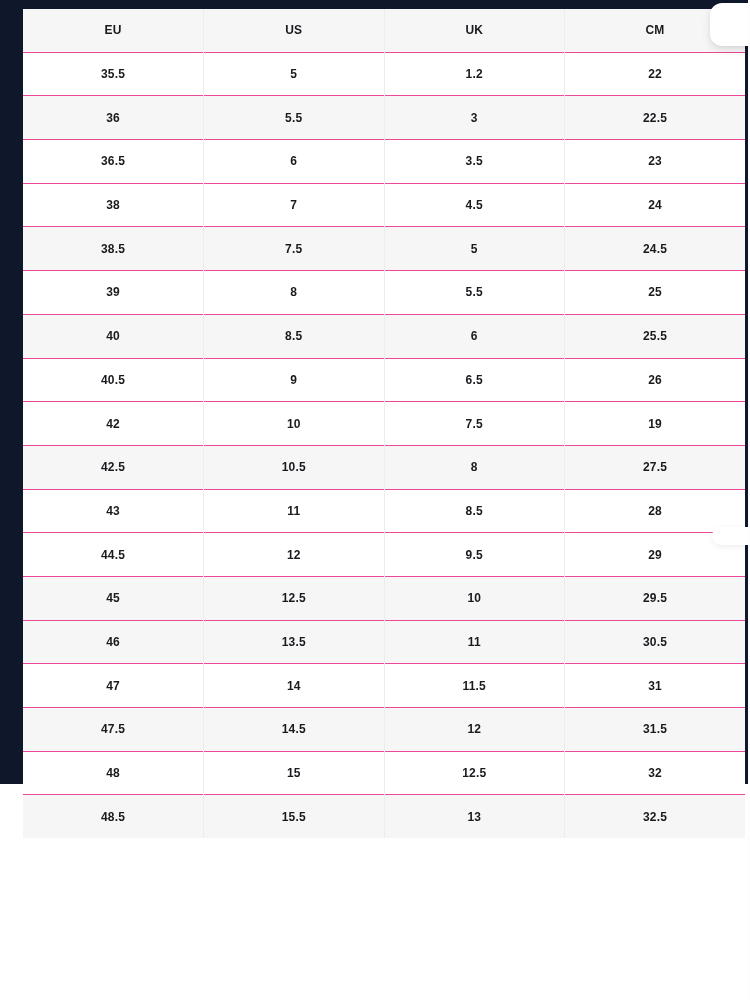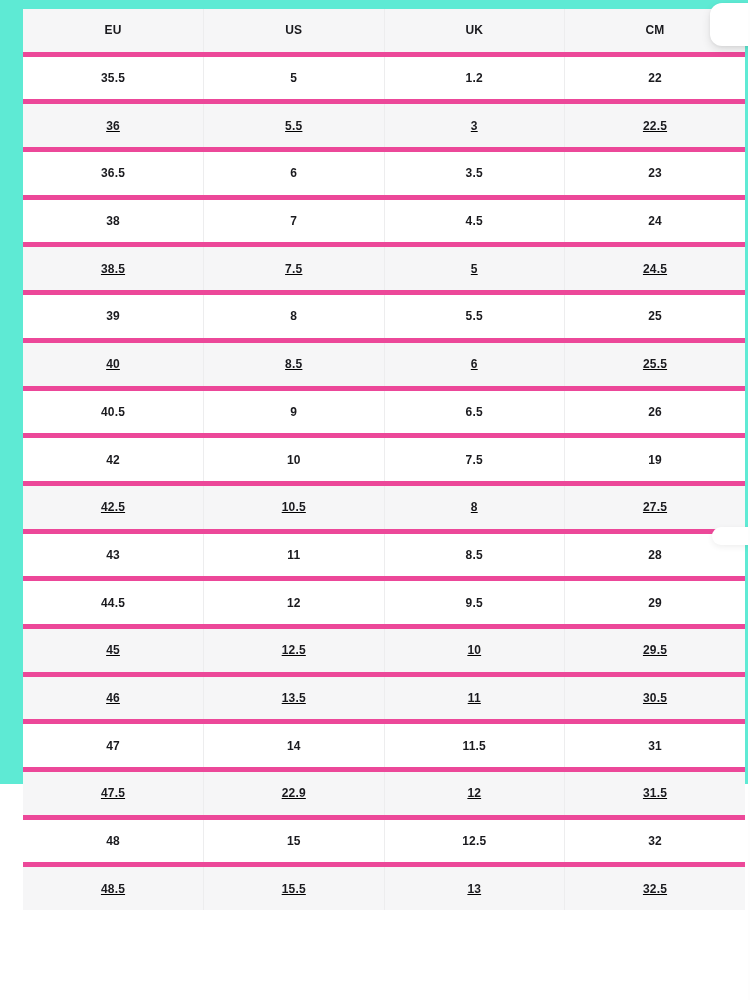--- a/index.html
+++ b/index.html
@@ -8,21 +8,21 @@
     background: #ffffff;
     width: 750px;
     height: 1000px;
     overflow: hidden;
     font-family: "Liberation Sans", "DejaVu Sans", sans-serif;
   }
   .page {
     position: relative;
     width: 750px;
     height: 784px;
-    background: #5eead4;
+    background: #0f172a;
   }
   .table-wrap {
     position: absolute;
     left: 23px;
     top: 9px;
     width: 722px;
   }
   table.size-table {
     width: 100%;
     border-collapse: collapse;
@@ -37,25 +37,24 @@
     font-size: 12px;
     font-weight: 700;
     color: #1a1a1e;
     letter-spacing: 0.2px;
   }
   table.size-table thead tr {
     background: #f6f6f7;
   }
   table.size-table tbody tr {
     background: #ffffff;
-    border-top: 5px solid #ec4899;
+    border-top: 1px solid #ec4899;
   }
   table.size-table tbody tr.alt {
     background: #f6f6f7;
-    text-decoration: underline;
   }
   table.size-table th + th,
   table.size-table td + td {
     border-left: 1px solid #ededee;
   }
   
   .float-card-top {
     position: absolute;
     top: 3px;
     right: -10px;
@@ -187,21 +186,21 @@
             <td>30.5</td>
           </tr>
           <tr>
             <td>47</td>
             <td>14</td>
             <td>11.5</td>
             <td>31</td>
           </tr>
           <tr class="alt">
             <td>47.5</td>
-            <td>22.9</td>
+            <td>14.5</td>
             <td>12</td>
             <td>31.5</td>
           </tr>
           <tr>
             <td>48</td>
             <td>15</td>
             <td>12.5</td>
             <td>32</td>
           </tr>
           <tr class="alt">

